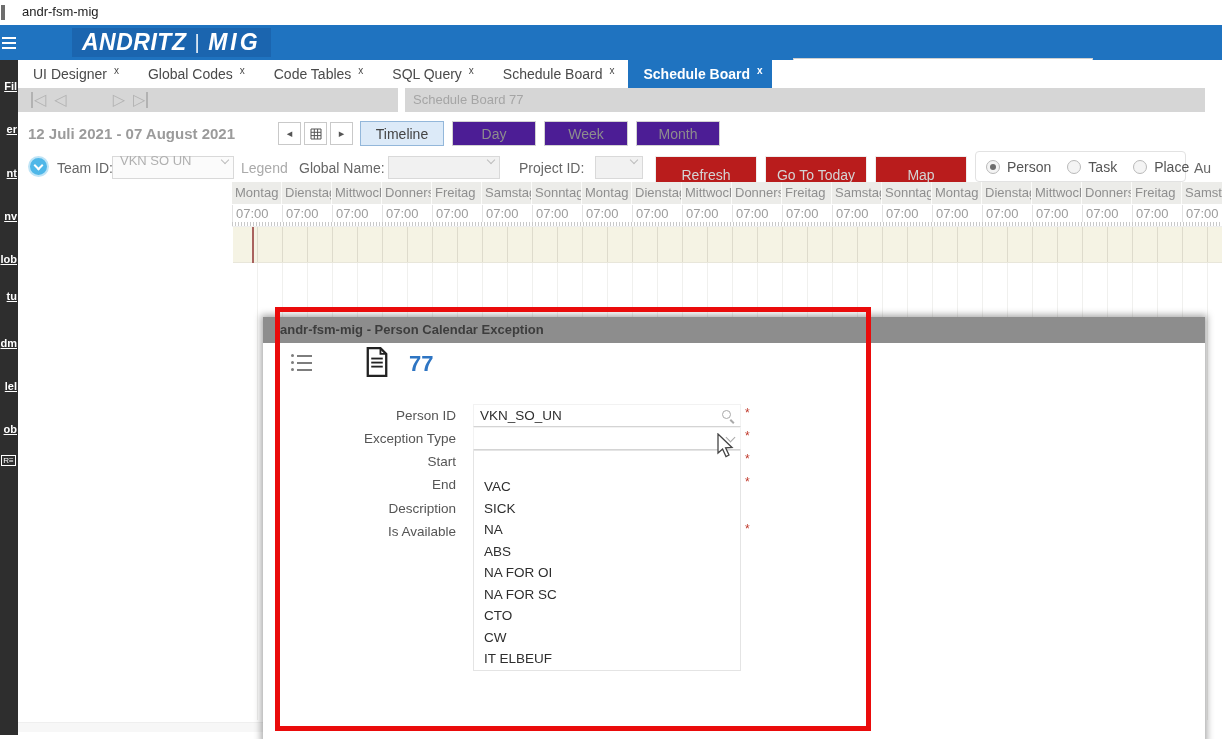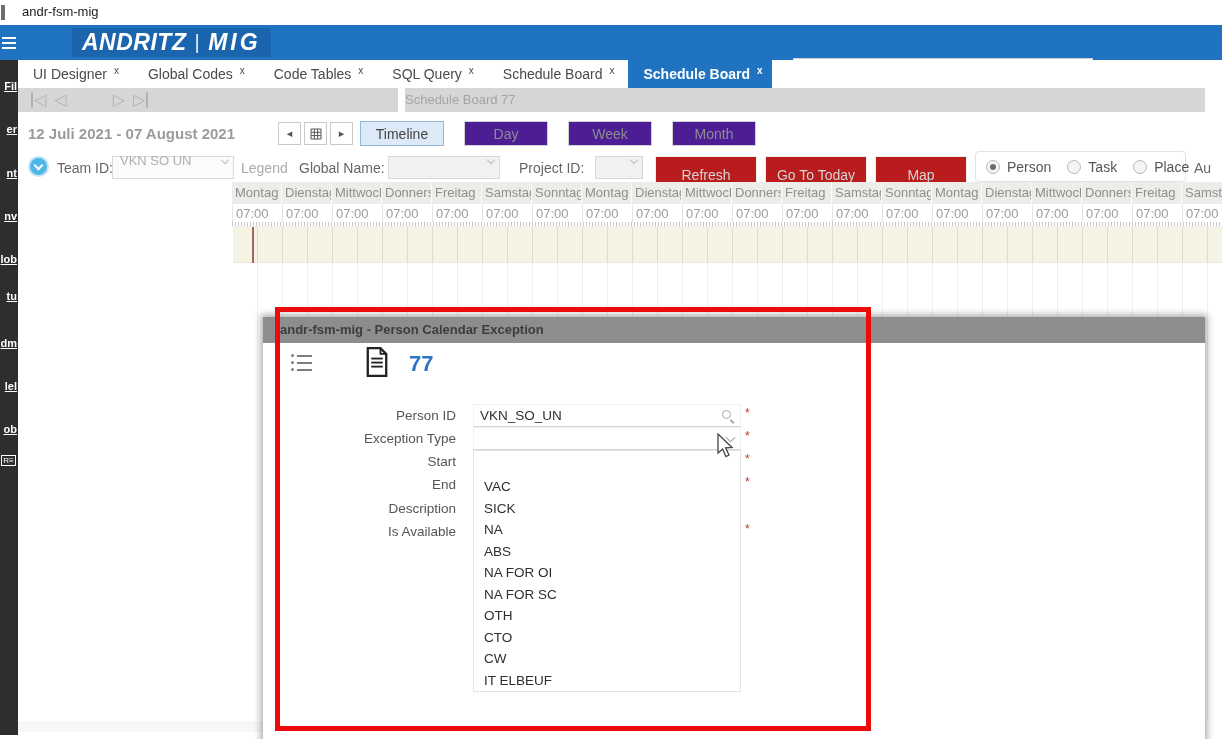--- a/index.html
+++ b/index.html
@@ -32,26 +32,26 @@
   .tab + .tab { margin-left:5px; }
   .tab-close { font-size:10px; margin-left:7px; transform:translateY(-4px); }
   .tab.active { background:#1f73c0; color:#fff; font-weight:bold; }
 
   
   .navrow-left { position:absolute; left:18px; top:88px; width:380px; height:24px; background:#d6d6d6; display:flex; align-items:center; gap:8px; padding-left:13px; }
   .nav-ico { font-size:16px; color:#b2b2b2; line-height:1; }
   .nav-ico.first { border-left:2px solid #b2b2b2; padding-left:1px; }
   .nav-ico.last { border-right:2px solid #b2b2b2; padding-right:1px; }
   .nav-ico.gapl { margin-left:38px; }
-  .navrow-right { position:absolute; left:405px; top:88px; width:800px; height:24px; background:#d6d6d6; line-height:24px; font-size:13px; color:#a5a5a5; }
+  .navrow-right { position:absolute; left:405px; top:88px; width:800px; height:24px; background:#d6d6d6; line-height:24px; padding-left:8px; font-size:13px; color:#a5a5a5; }
 
   
   .date-range { position:absolute; left:28px; top:125px; font-size:15px; font-weight:bold; color:#9b9b9b; }
   .mini-btn { position:absolute; top:122px; width:23px; height:23px; background:#fff; border:1px solid #c9c9c9; display:flex; align-items:center; justify-content:center; font-size:11px; color:#555; cursor:pointer; }
-  .view-btns { position:absolute; left:360px; top:121px; display:flex; gap:20px; }
+  .view-btns { position:absolute; left:360px; top:121px; display:flex; gap:8px; }
   .view-btn { width:84px; height:25px; border:1px solid #d2d2d2; background:#4c1d95; color:#8d8d8d; font-size:14px; display:flex; align-items:center; justify-content:center; cursor:pointer; }
   .view-btn.active { background:#dceaf8; border-color:#93b7da; color:#444; }
 
   
   .expander { position:absolute; left:28px; top:156px; width:21px; height:21px; border-radius:50%; background:#4fb7e8; border:2px solid #bfe4f6; display:flex; align-items:center; justify-content:center; cursor:pointer; }
   .wchev { width:7px; height:7px; border-right:2px solid #fff; border-bottom:2px solid #fff; transform:rotate(45deg); margin-top:-3px; }
   .flabel { position:absolute; top:160px; font-size:14px; color:#666; white-space:nowrap; }
   .dd { position:absolute; top:156px; height:23px; border:1px solid #d9d9d9; background:#fbfbfb; font-size:13px; color:#b0b0b0; display:flex; align-items:center; padding:0 5px 15px 7px; cursor:pointer; }
   .dd-chev { margin-left:auto; width:6px; height:6px; border-right:1.4px solid #bdbdbd; border-bottom:1.4px solid #bdbdbd; transform:rotate(45deg); flex:0 0 6px; }
   .ghost-btn { position:absolute; top:156px; height:37px; border:1px solid #ededed; background:#b91c1c; color:#d4d4d4; font-size:14px; display:flex; align-items:center; justify-content:center; cursor:pointer; }
@@ -372,21 +372,20 @@
         </div>
       </div>
     <div class="type-dd">
         <div class="dd-opt empty"></div>
         <div class="dd-opt">VAC</div>
         <div class="dd-opt">SICK</div>
         <div class="dd-opt">NA</div>
         <div class="dd-opt">ABS</div>
         <div class="dd-opt">NA FOR OI</div>
         <div class="dd-opt">NA FOR SC</div>
-        <div class="dd-opt">OTH</div>
         <div class="dd-opt">CTO</div>
         <div class="dd-opt">CW</div>
         <div class="dd-opt">IT ELBEUF</div>
       </div>
   </div>
 
   <div class="red-annot"></div>
 
   <svg class="cursor-svg" width="22" height="26" viewBox="0 0 22 26">
     <polygon points="2,1 2,20 6.6,16 10,23.5 13,22 9.6,14.8 16,14.5" fill="#fff" stroke="#444" stroke-width="1.3"></polygon>

